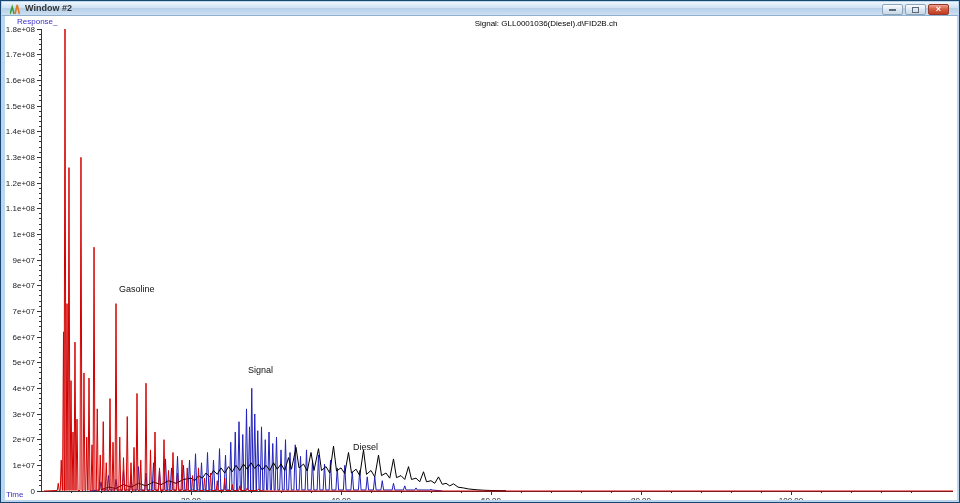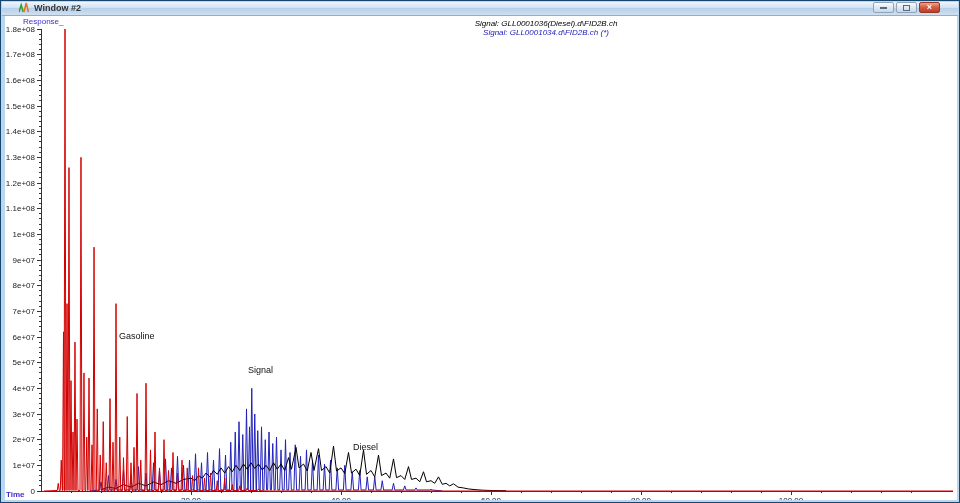--- a/index.html
+++ b/index.html
@@ -1,38 +1,38 @@
 <!DOCTYPE html>
 <html><head>
 <meta charset="utf-8">
 <style>
   html,body{margin:0;padding:0;background:#fff;font-family:"Liberation Sans",sans-serif;}
   .window{position:relative;width:960px;height:503px;box-sizing:border-box;
     border:1px solid #17466f;background:#bdd6ef;overflow:hidden;}
   .titlebar{position:absolute;top:1px;left:1px;right:1px;height:14px;
     background:linear-gradient(#eef6fd,#cfe2f4 45%,#b6d0ea 50%,#cfe0f2);
-    border-bottom:1px solid #8fafcf;display:flex;align-items:flex-start;padding:0 17px;box-sizing:border-box;}
+    border-bottom:1px solid #8fafcf;display:flex;align-items:flex-end;padding:0 8px;box-sizing:border-box;}
   .title-icon{width:11px;height:11px;margin-right:4px;flex:0 0 auto;}
   .title-text{font-size:9px;font-weight:bold;color:#333;flex:1 1 auto;line-height:13px;
     white-space:nowrap;overflow:hidden;}
   .winbtns{display:flex;gap:2px;flex:0 0 auto;margin-right:1px;}
   .winbtn{width:21px;height:11px;border-radius:2px;border:1px solid #8fa4b8;box-sizing:border-box;
     background:linear-gradient(#fbfdfe,#dde8f2 50%,#c9d8e6);display:flex;align-items:center;justify-content:center;
     cursor:pointer;}
   .winbtn.close{border-color:#93392a;background:linear-gradient(#f0a globe,#d45f43 45%,#c23a20);
     background:linear-gradient(#efa291,#d45f43 45%,#c23a20);}
   .glyph-min{width:7px;height:2px;background:#5a6a7a;}
   .glyph-max{width:7px;height:6px;border:1px solid #5a6a7a;box-sizing:border-box;background:transparent;}
   .glyph-close{color:#fff;font-size:9px;font-weight:bold;line-height:9px;}
   .client{position:absolute;left:4px;top:15px;width:952px;height:484px;background:#ffffff;}
   .plot-svg{position:absolute;left:0;top:0;}
   svg text{font-family:"Liberation Sans",sans-serif;font-size:8px;fill:#222;}
-  .ylabel{position:absolute;left:18px;top:1px;font-size:8px;color:#3b2fc8;}
-  .xlabel{position:absolute;left:1px;top:474px;font-size:8px;color:#3b2fc8;background:#fff;padding-right:2px;font-weight:bold;}
-  .legend{position:absolute;left:341px;top:3px;width:400px;text-align:center;font-style:italic;}
+  .ylabel{position:absolute;left:12px;top:1px;font-size:8px;color:#3b2fc8;}
+  .xlabel{position:absolute;left:1px;top:474px;font-size:8px;color:#3b2fc8;background:#fff;padding-right:2px;}
+  .legend{position:absolute;left:341px;top:3px;width:400px;text-align:center;}
   .legend-line{font-size:8px;line-height:9px;white-space:nowrap;}
   .annotation{position:absolute;font-size:9px;color:#111;white-space:nowrap;}
 </style>
 </head>
 <body>
 
 <div class="window">
   <div class="titlebar">
     <svg class="title-icon" viewBox="0 0 11 11">
       <path d="M0,10 L2.2,3 L4.2,10" fill="none" stroke="#3a9d3a" stroke-width="1.6"></path>
@@ -201,21 +201,20 @@
         <line x1="876" y1="475" x2="876" y2="477" stroke="#333" shape-rendering="crispEdges"></line>
         <line x1="906" y1="475" x2="906" y2="477" stroke="#333" shape-rendering="crispEdges"></line>
         <polyline points="84.75,475 94.65,473.97 96,466.02 97.35,473.97 102.15,473.97 103.5,459.6 104.85,473.97 109.65,473.97 111,463.45 112.35,473.97 117.15,473.97 118.5,454.47 119.85,473.97 124.65,473.97 126,460.88 127.35,473.97 132.15,473.97 133.5,450.62 134.85,473.97 139.65,473.97 141,457.03 142.35,473.97 147.15,473.97 148.5,446.77 149.85,473.97 153.15,473.97 154.5,454.47 155.85,473.97 159.15,473.97 160.5,442.92 161.85,473.97 165.15,473.97 166.5,451.9 167.85,473.97 171.15,473.97 172.5,440.35 173.85,473.97 177.15,473.97 178.5,449.33 179.85,473.97 183.15,473.97 184.5,444.2 185.85,473.97 189.15,473.97 190.5,437.78 191.85,473.97 195.15,473.97 196.5,446.77 197.85,473.97 201.15,473.97 202.5,436.5 203.85,473.97 207.15,473.97 208.5,444.2 209.85,473.97 213.15,473.97 214.5,432.65 215.85,473.97 219.15,473.97 220.5,439.07 221.85,473.97 224.4,473.97 225.75,426.23 227.1,473.97 228.9,473.97 230.25,415.97 231.6,473.97 232.65,473.97 234,405.7 235.35,473.97 236.4,473.97 237.75,418.53 239.1,473.97 240.15,473.97 241.5,392.87 242.85,473.97 243.15,473.97 244.5,410.83 245.85,473.97 245.4,473.97 246.75,372.33 248.1,473.97 248.4,473.97 249.75,398 251.1,473.97 251.4,473.97 252.75,414.68 254.1,473.97 255.15,473.97 256.5,410.83 257.85,473.97 258.9,473.97 260.25,423.67 261.6,473.97 262.65,473.97 264,415.97 265.35,473.97 266.4,473.97 267.75,427.52 269.1,473.97 270.15,473.97 271.5,421.1 272.85,473.97 274.65,473.97 276,433.93 277.35,473.97 279.15,473.97 280.5,423.67 281.85,473.97 283.65,473.97 285,436.5 286.35,473.97 288.9,473.97 290.25,428.8 291.6,473.97 294.15,473.97 295.5,440.35 296.85,473.97 300.15,473.97 301.5,433.93 302.85,473.97 306.15,473.97 307.5,444.2 308.85,473.97 312.15,473.97 313.5,439.07 314.85,473.97 318.15,473.97 319.5,448.05 320.85,473.97 324.15,473.97 325.5,444.2 326.85,473.97 330.9,473.97 332.25,451.9 333.6,473.97 338.4,473.97 339.75,449.33 341.1,473.97 345.9,473.97 347.25,455.75 348.6,473.97 353.4,473.97 354.75,454.47 356.1,473.97 360.9,473.97 362.25,460.88 363.6,473.97 368.4,473.97 369.75,460.88 371.1,473.97 375.9,473.97 377.25,464.73 378.6,473.97 387.15,473.97 388.5,467.3 389.85,473.97 398.4,473.97 399.75,469.87 401.1,473.97 409.65,473.97 411,471.92 412.35,473.97 424.65,473.97 426,473.46 427.35,473.97 437.25,475" fill="none" stroke="#2222bb" stroke-width="1"></polyline>
         <polyline points="96,473.72 103.5,471.15 111,472.43 118.5,468.58 126,471.15 133.5,467.3 141,469.87 148.5,466.02 156,468.58 163.5,464.73 171,467.3 178.5,463.45 186,462.17 189.75,464.73 193.5,459.6 197.25,462.17 201,457.03 204.75,460.88 208.5,454.47 212.25,458.32 216,451.9 219.75,457.03 223.5,450.62 227.25,455.75 231,449.33 234.75,454.47 238.5,448.05 242.25,453.18 246,446.77 249.75,452.41 253.5,448.05 257.25,453.95 261,449.33 264.75,454.47 268.5,446.77 272.25,453.18 276,448.05 279.75,454.47 283.5,441.63 286.5,453.18 291,431.37 294,451.9 298.5,448.05 302.25,454.98 306,436.5 309,454.47 313.5,432.65 316.5,454.47 321,450.62 324.75,457.03 328.5,430.08 331.5,454.98 336,451.9 339.75,457.55 343.5,436.5 346.5,457.03 351,453.18 354.75,459.6 358.5,433.93 361.5,458.32 366,454.47 369.75,460.88 373.5,439.07 376.5,459.6 381,457.03 384.75,462.17 388.5,442.92 391.5,461.65 396,459.6 399.75,463.45 403.5,450.62 406.5,463.45 411,462.17 414.75,465.76 418.5,455.75 421.5,465.76 426,464.73 429.75,467.3 433.5,460.88 437.25,468.33 441,467.3 444.75,469.87 448.5,467.81 453,471.15 458.25,471.92 463.5,472.95 471,473.72 478.5,474.23 486,474.49 501,474.74" fill="none" stroke="#000000" stroke-width="1"></polyline>
         <polyline points="39,475 52.27,474.49 53.25,467.3 54.22,474.49 55.28,474.49 56.25,444.2 57.23,474.49 57.53,474.49 58.5,315.87 59.47,474.49 59.03,474.49 60,13 60.98,474.49 61.05,474.49 62.03,287.63 63,474.49 63,474.49 63.98,151.6 64.95,474.49 65.03,474.49 66,364.63 66.97,474.49 67.05,474.49 68.03,415.97 69,474.49 69,474.49 69.97,326.13 70.95,474.49 71.03,474.49 72,403.13 72.97,474.49 75,474.49 75.97,141.33 76.95,474.49 78,474.49 78.97,356.93 79.95,474.49 80.78,474.49 81.75,421.1 82.72,474.49 83.03,474.49 84,362.07 84.97,474.49 86.03,474.49 87,428.8 87.97,474.49 88.05,474.49 89.03,231.17 90,474.49 91.28,474.49 92.25,392.87 93.22,474.49 94.28,474.49 95.25,439.07 96.23,474.49 97.28,474.49 98.25,405.7 99.23,474.49 100.27,474.49 101.25,446.77 102.22,474.49 104.02,474.49 105,382.6 105.97,474.49 107.02,474.49 108,426.23 108.98,474.49 110.02,474.49 111,287.63 111.98,474.49 113.77,474.49 114.75,421.1 115.73,474.49 117.52,474.49 118.5,441.63 119.48,474.49 121.27,474.49 122.25,400.57 123.23,474.49 125.02,474.49 126,446.77 126.98,474.49 128.02,474.49 129,431.37 129.98,474.49 131.03,474.49 132,377.47 132.98,474.49 134.78,474.49 135.75,444.2 136.73,474.49 140.02,474.49 141,367.2 141.98,474.49 144.52,474.49 145.5,433.93 146.48,474.49 149.02,474.49 150,415.97 150.97,474.49 153.53,474.49 154.5,451.9 155.48,474.49 158.02,474.49 159,423.67 159.97,474.49 162.53,474.49 163.5,454.47 164.47,474.49 167.03,474.49 168,436.5 168.97,474.49 171.53,474.49 172.5,457.03 173.47,474.49 176.03,474.49 177,444.2 177.97,474.49 181.28,474.49 182.25,451.9 183.22,474.49 186.53,474.49 187.5,459.6 188.47,474.49 192.53,474.49 193.5,451.9 194.47,474.49 198.53,474.49 199.5,462.17 200.47,474.49 204.53,474.49 205.5,457.03 206.47,474.49 211.28,474.49 212.25,464.73 213.22,474.49 218.78,474.49 219.75,462.17 220.72,474.49 226.28,474.49 227.25,468.58 228.22,474.49 233.78,474.49 234.75,469.87 235.72,474.49 241.28,474.49 242.25,471.92 243.22,474.49 252.53,474.49 253.5,472.95 254.47,474.49 261,475 948,475" fill="none" stroke="#d40000" stroke-width="1"></polyline>
       </svg>
     <div class="ylabel">Response_</div>
     <div class="xlabel">Time</div>
     <div class="legend" id="legend">
         <div class="legend-line" style="color: rgb(0, 0, 0);">Signal: GLL0001036(Diesel).d\FID2B.ch</div>
-        <div class="legend-line" style="color: rgb(34, 34, 187);">Signal: GLL0001034.d\FID2B.ch (*)</div>
       </div>
     <div id="annotations">
-        <div class="annotation" style="left: 114px; top: 268.13px; margin-top: 47px;">Gasoline</div>
+        <div class="annotation" style="left: 114px; top: 268.13px;">Gasoline</div>
         <div class="annotation" style="left: 243px; top: 348.98px;">Signal</div>
         <div class="annotation" style="left: 348px; top: 425.98px;">Diesel</div>
       </div>
   </div>
 </div>
 
 </body></html>

